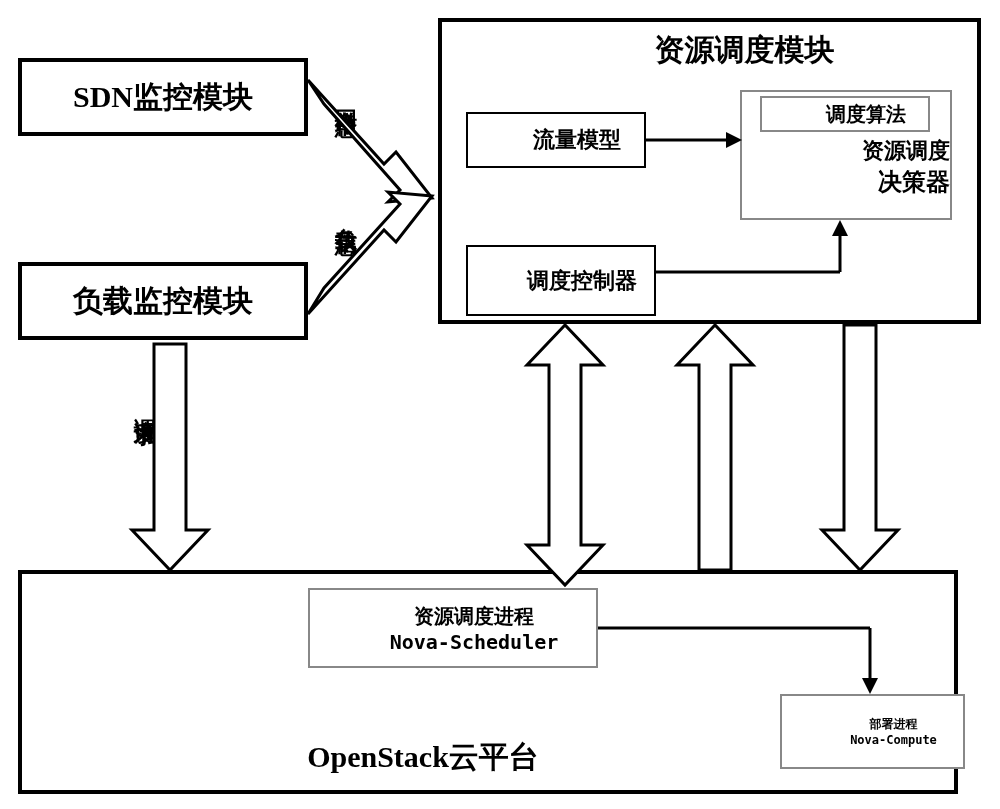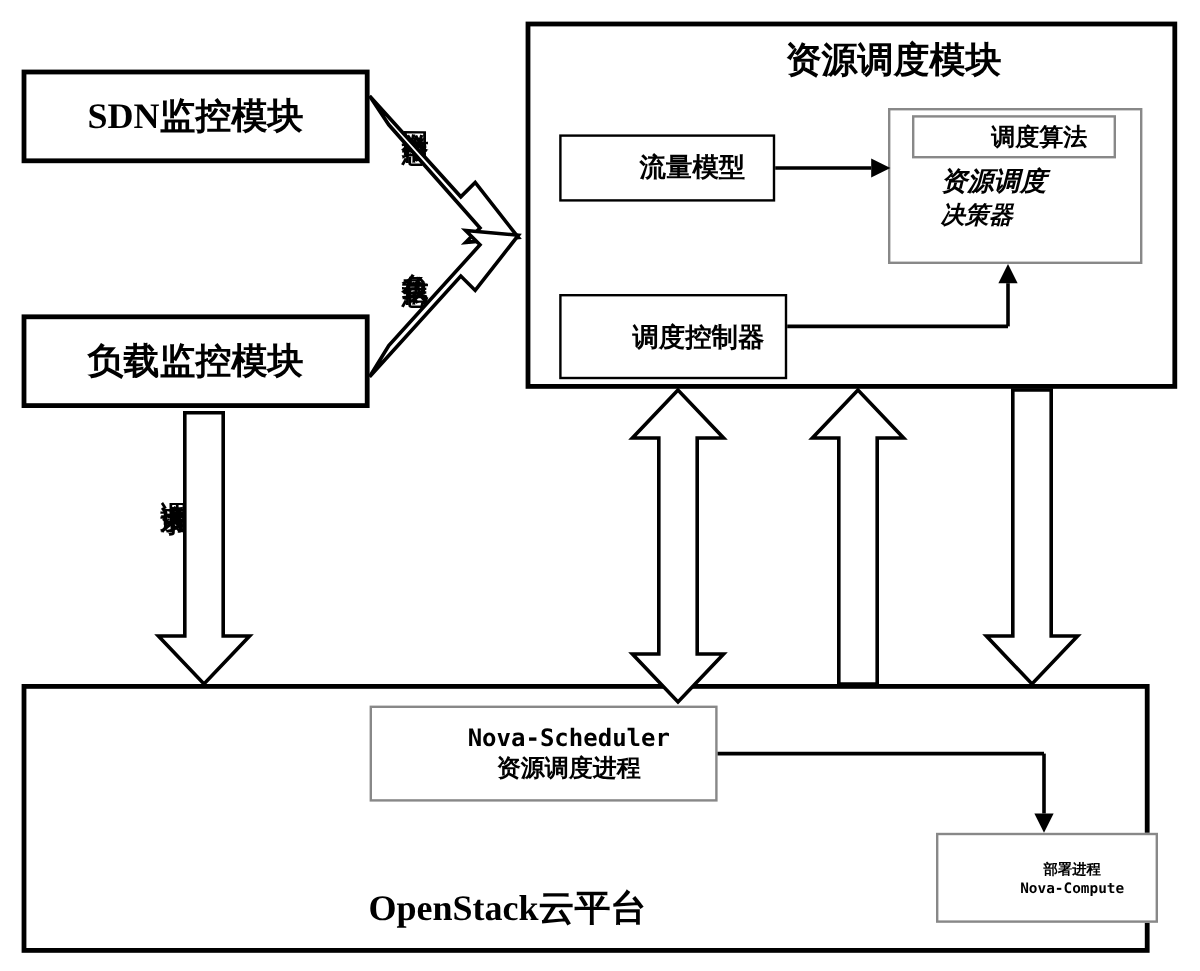--- a/index.html
+++ b/index.html
@@ -70,40 +70,40 @@
 </div>
 
 <div class="box" style="left:438px; top:18px; width:543px; height:306px; align-items:flex-start; justify-content:center; padding-top:8px;">
   <span class="title-text" style="margin-left:70px;text-align:right;">资源调度模块</span>
 </div>
 
 <div class="box box-thin" style="left:466px; top:112px; width:180px; height:56px;text-align:right;">
   <span class="subtitle-text">流量模型</span>
 </div>
 
-<div class="box box-thin box-light" style="left:740px; top:90px; width:212px; height:130px; flex-direction:column; align-items:flex-start; justify-content:flex-start; padding-top:44px;font-style:italic;">
+<div class="box box-thin box-light" style="left:740px; top:90px; width:212px; height:130px; flex-direction:column; align-items:flex-end; justify-content:flex-start; padding-top:44px;">
   <span class="body-text" style="font-size:22px;">资源调度</span>
-  <span class="body-text" style="font-size:20px;">决策器</span>
+  <span class="body-text" style="font-size:24px;">决策器</span>
 </div>
 
 <div class="box box-thin box-light" style="left:760px; top:96px; width:170px; height:36px;">
   <span class="body-text">调度算法</span>
 </div>
 
 <div class="box box-thin" style="left:466px; top:245px; width:190px; height:71px;">
   <span class="subtitle-text">调度控制器</span>
 </div>
 
 <div class="box" style="left:18px; top:570px; width:940px; height:224px; align-items:flex-end; justify-content:center; padding-bottom:12px;">
   <span class="title-text" style="margin-right:130px;">OpenStack云平台</span>
 </div>
 
 <div class="box box-thin box-light" style="left:308px; top:588px; width:290px; height:80px; flex-direction:column;">
+  <span class="body-text">资源调度进程</span>
   <span class="body-text" style="font-family:monospace;">Nova-Scheduler</span>
-  <span class="body-text">资源调度进程</span>
 </div>
 
 <div class="box box-thin box-light" style="left:780px; top:694px; width:185px; height:75px; flex-direction:column;">
   <span class="sm-text" style="font-weight:bold;">部署进程</span>
   <span class="sm-text" style="font-weight:bold; font-family:monospace;">Nova-Compute</span>
 </div>
 
 <span class="label-vertical" style="left:331px; top:92px;">网络信息</span>
 <span class="label-vertical" style="left:331px; top:210px;">负载信息</span>
 <span class="label-vertical" style="left:130px; top:400px;">调度请求</span>

